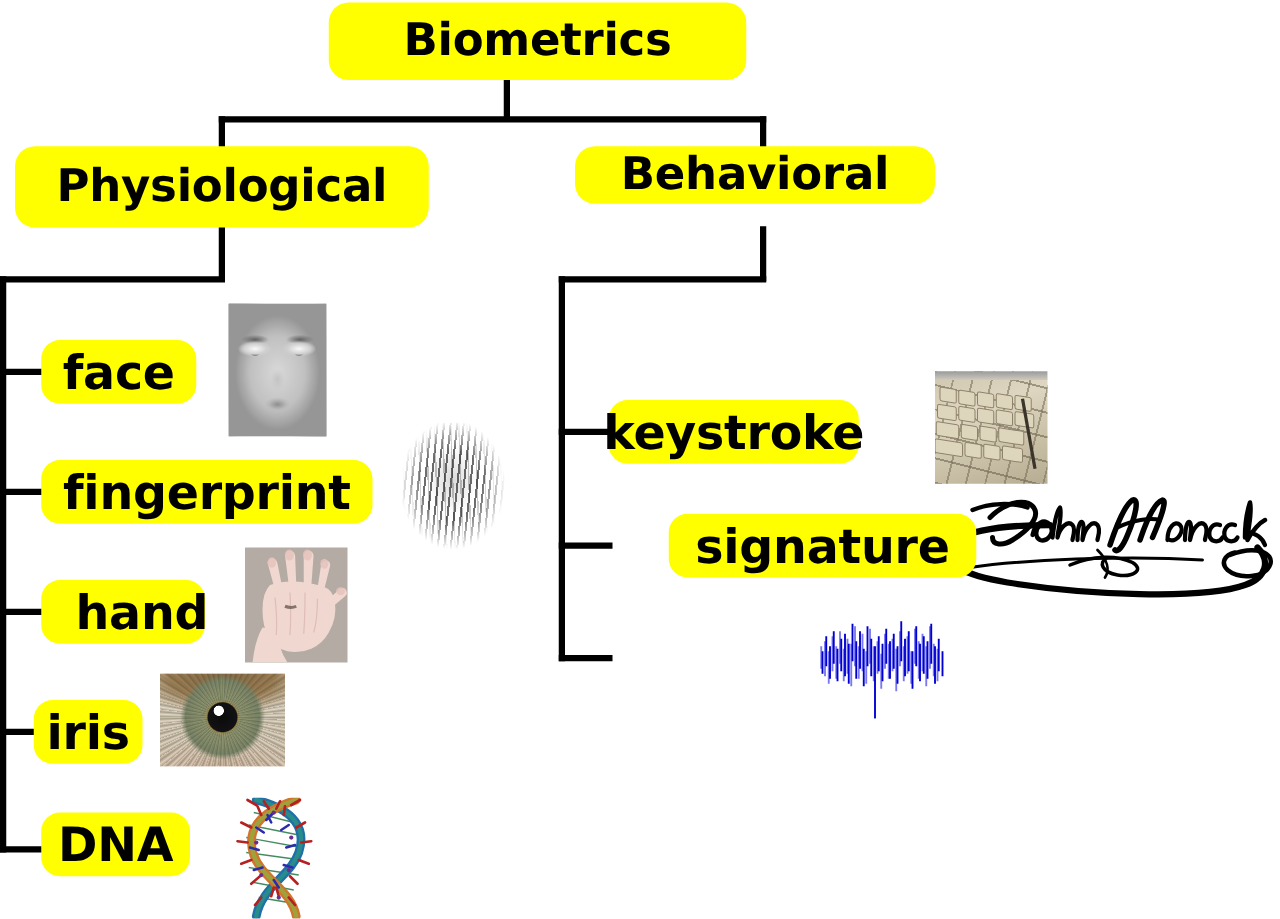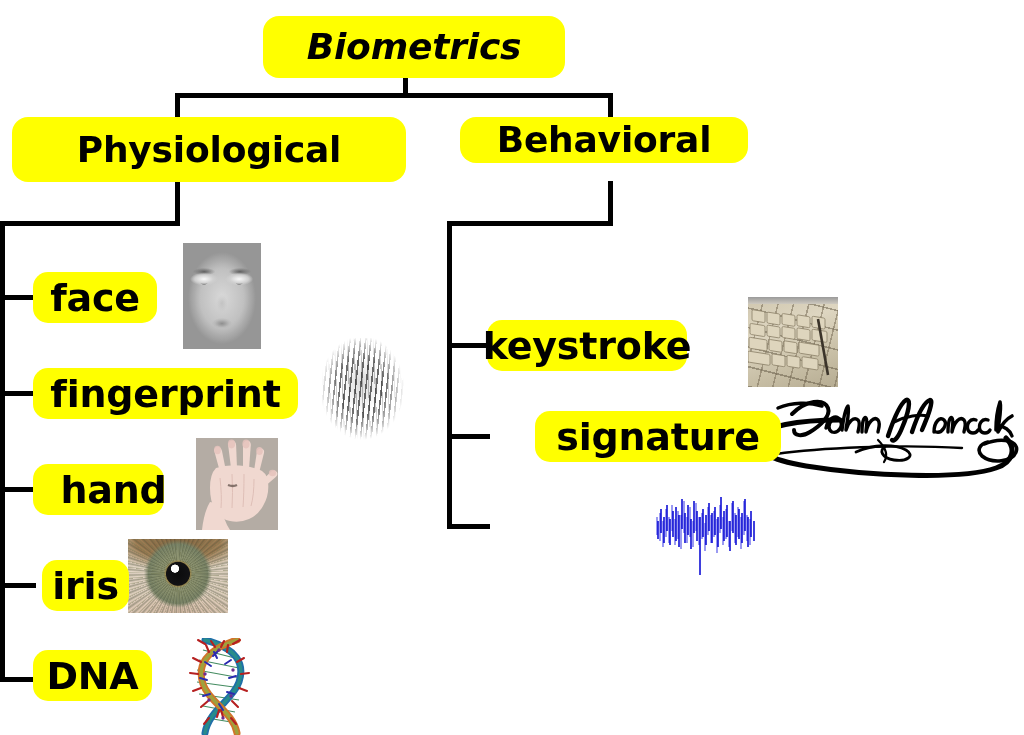--- a/index.html
+++ b/index.html
@@ -260,45 +260,45 @@
     <svg class="wave-svg" width="106" height="88" viewBox="0 0 106 88">
       <g stroke="#7a7aee" stroke-width="1.5">
         <path d="M5,48 L5,30 M8,54 L8,26 M11,60 L11,34 M14,50 L14,22 M17,56 L17,30 M20,44 L20,18 M23,58 L23,32 M26,52 L26,24 M29,62 L29,28 M32,46 L32,14 M35,56 L35,30 M38,50 L38,20 M41,60 L41,34 M44,44 L44,16 M47,58 L47,30 M50,52 L50,26 M53,64 L53,36 M56,48 L56,20 M59,56 L59,28 M62,50 L62,24 M65,66 L65,32 M68,46 L68,18 M71,58 L71,30 M74,52 L74,22 M77,60 L77,34 M80,44 L80,16 M83,56 L83,26 M86,50 L86,20 M89,62 L89,30 M92,48 L92,14 M95,54 L95,28 M98,58 L98,32"></path>
       </g>
       <g stroke="#0000d2" stroke-width="1.5">
         <path d="M6,52 L6,34 M9,46 L9,22 M12,56 L12,30 M15,44 L15,18 M18,58 L18,32 M21,50 L21,24 M24,54 L24,20 M27,60 L27,28 M30,42 L30,12 M33,56 L33,26 M36,48 L36,18 M39,62 L39,32 M42,46 L42,14 M45,54 L45,24 M48,88 L48,30 M51,50 L51,22 M54,58 L54,28 M57,44 L57,16 M60,56 L60,26 M63,48 L63,20 M66,60 L66,30 M69,42 L69,10 M72,54 L72,24 M75,50 L75,18 M78,64 L78,34 M81,46 L81,14 M84,58 L84,28 M87,52 L87,22 M90,56 L90,26 M93,44 L93,12 M96,60 L96,30 M99,50 L99,24 M102,54 L102,34"></path>
       </g>
     </svg>
   </div>
 
-  <div class="node root" style="left:263px;top:16px;width:302px;height:62px;font-style:italic;">
+  <div class="node root" style="left:263px;top:2px;width:334px;height:62px;">
     <span>Biometrics</span>
   </div>
 
-  <div class="node lvl1" style="left:12px;top:117px;width:394px;height:65px;">
+  <div class="node lvl1" style="left:12px;top:117px;width:331px;height:65px;">
     <span>Physiological</span>
   </div>
 
   <div class="node lvl1" style="left:460px;top:117px;width:288px;height:46px;">
     <span>Behavioral</span>
   </div>
 
   <div class="node leaf" style="left:33px;top:272px;width:124px;height:51px;">
     <span>face</span>
   </div>
 
   <div class="node leaf" style="left:33px;top:368px;width:265px;height:51px;">
     <span>fingerprint</span>
   </div>
 
   <div class="node leaf" style="left:33px;top:464px;width:131px;height:51px;padding-left:30px;">
     <span>hand</span>
   </div>
 
-  <div class="node leaf" style="left:42px;top:560px;width:87px;height:51px;">
+  <div class="node leaf" style="left:27px;top:560px;width:87px;height:51px;">
     <span>iris</span>
   </div>
 
   <div class="node leaf" style="left:33px;top:650px;width:119px;height:51px;">
     <span>DNA</span>
   </div>
 
   <div class="node leaf" style="left:487px;top:320px;width:200px;height:51px;">
     <span>keystroke</span>
   </div>

